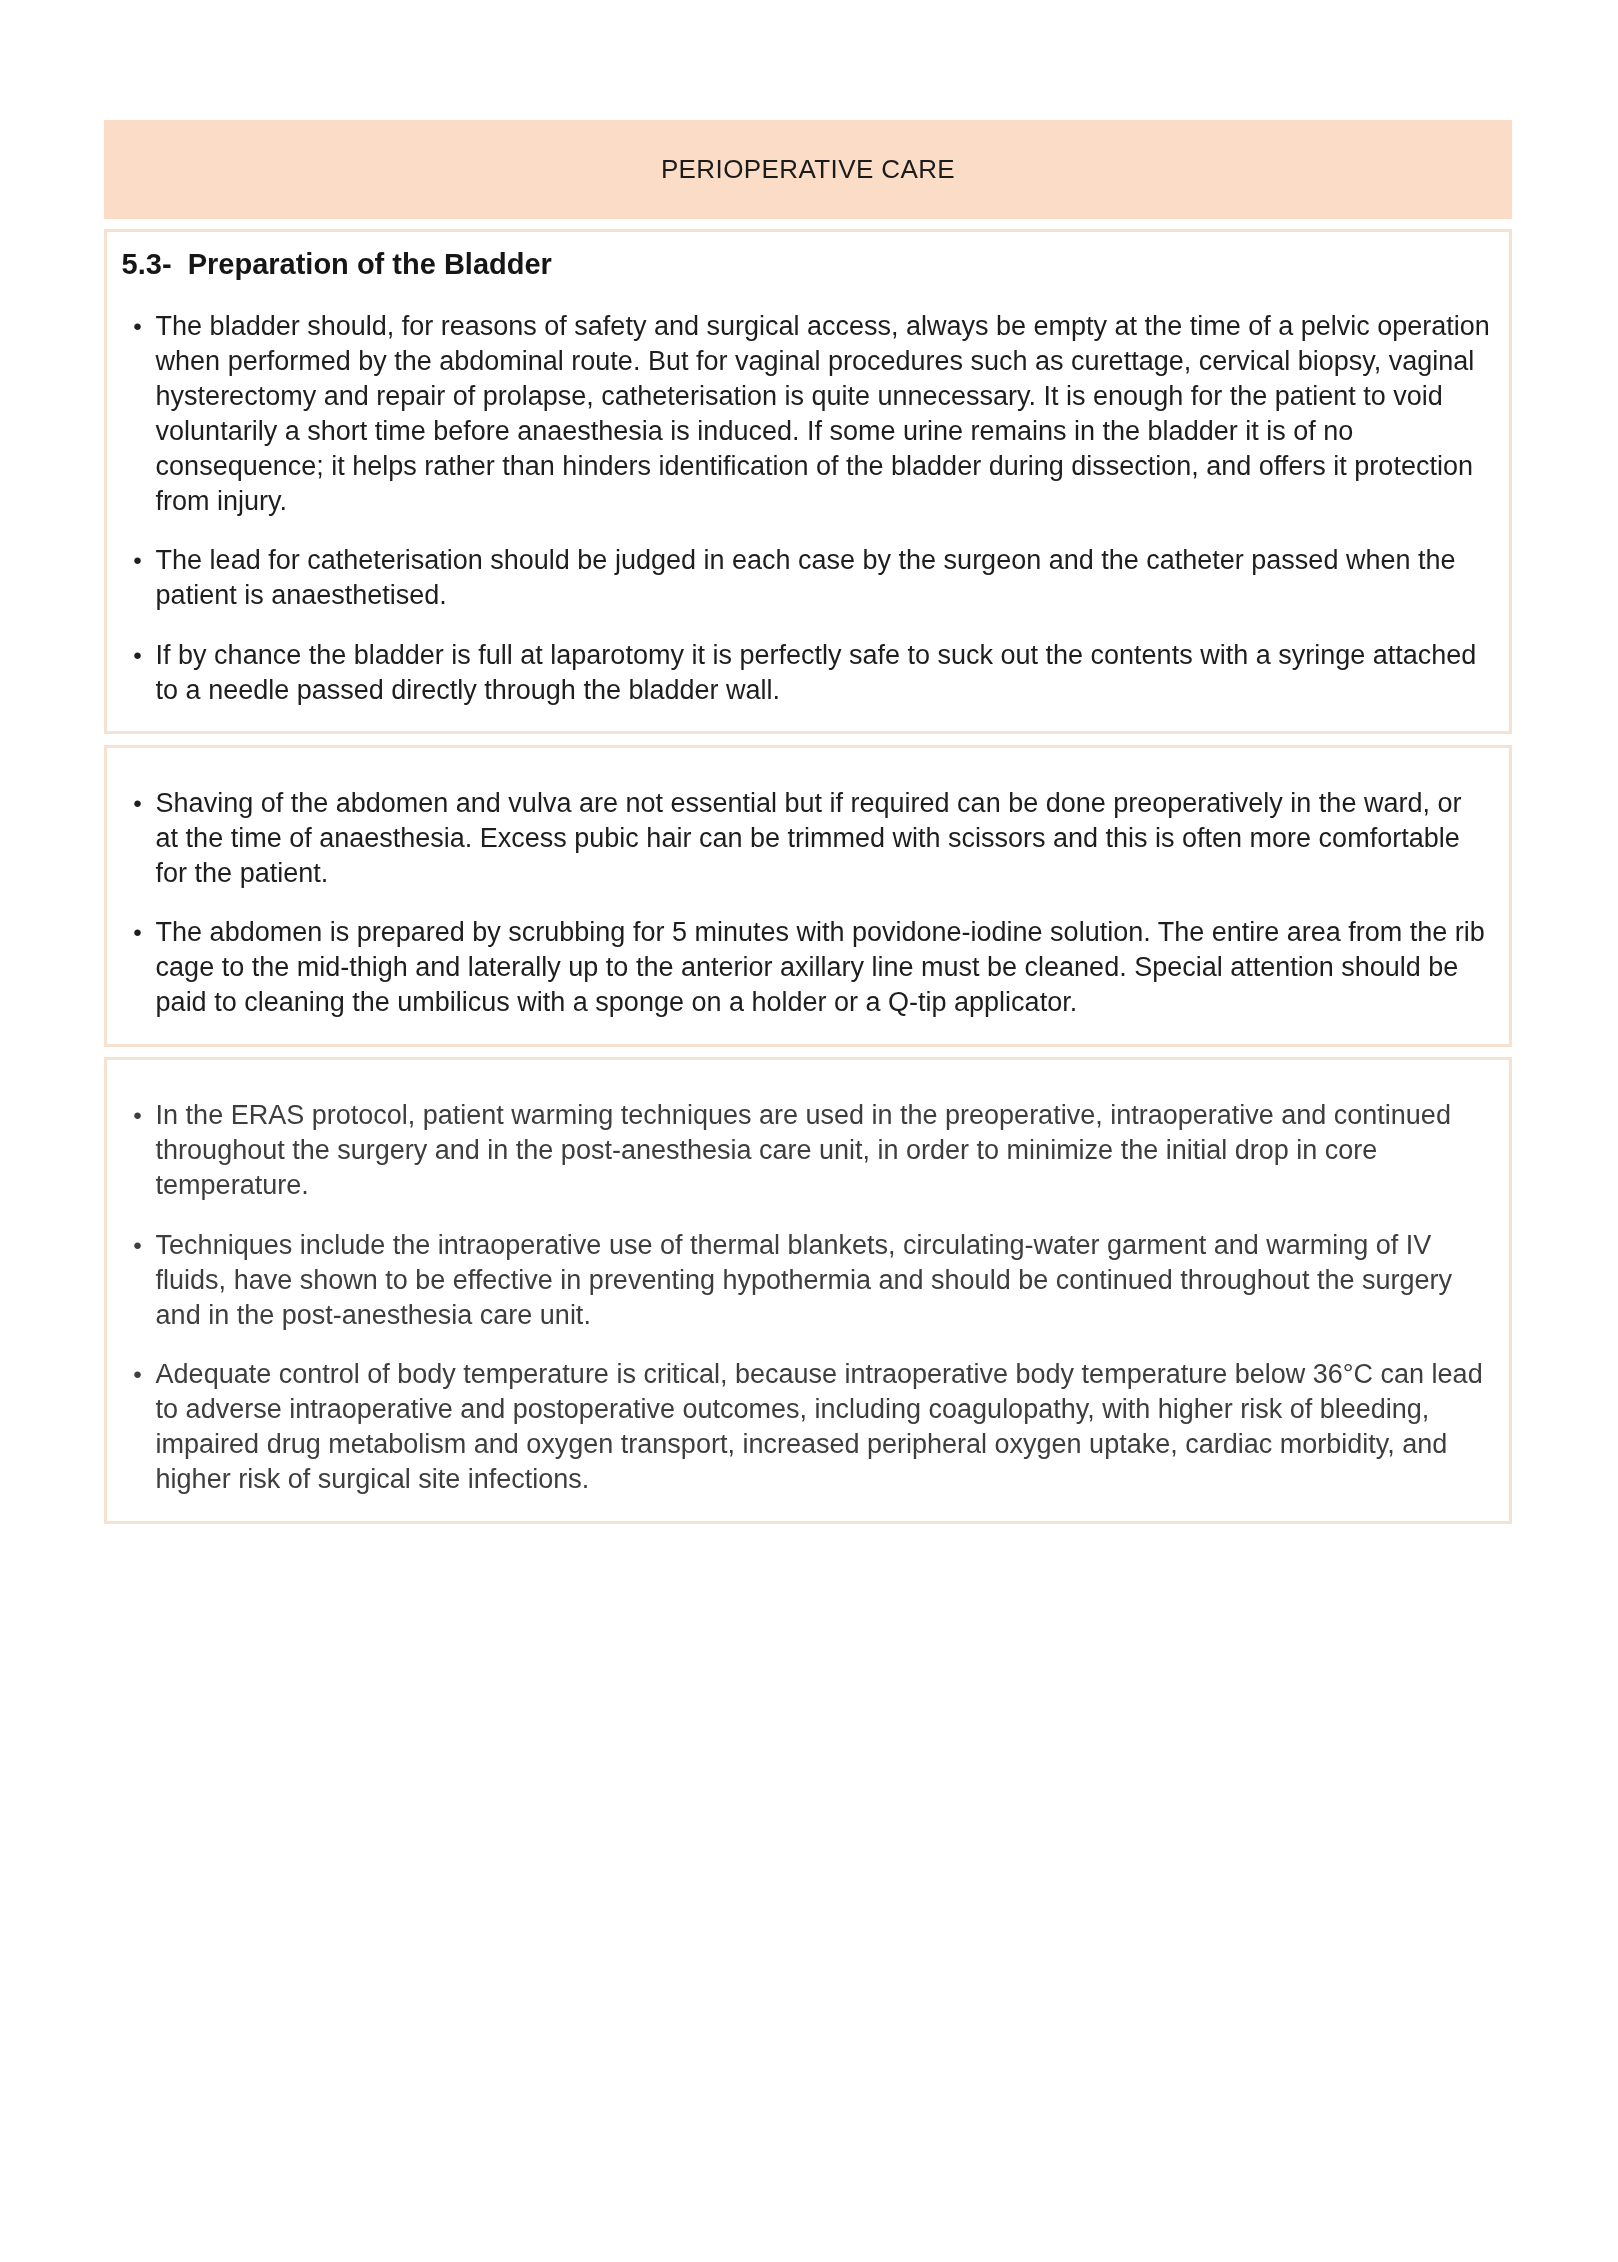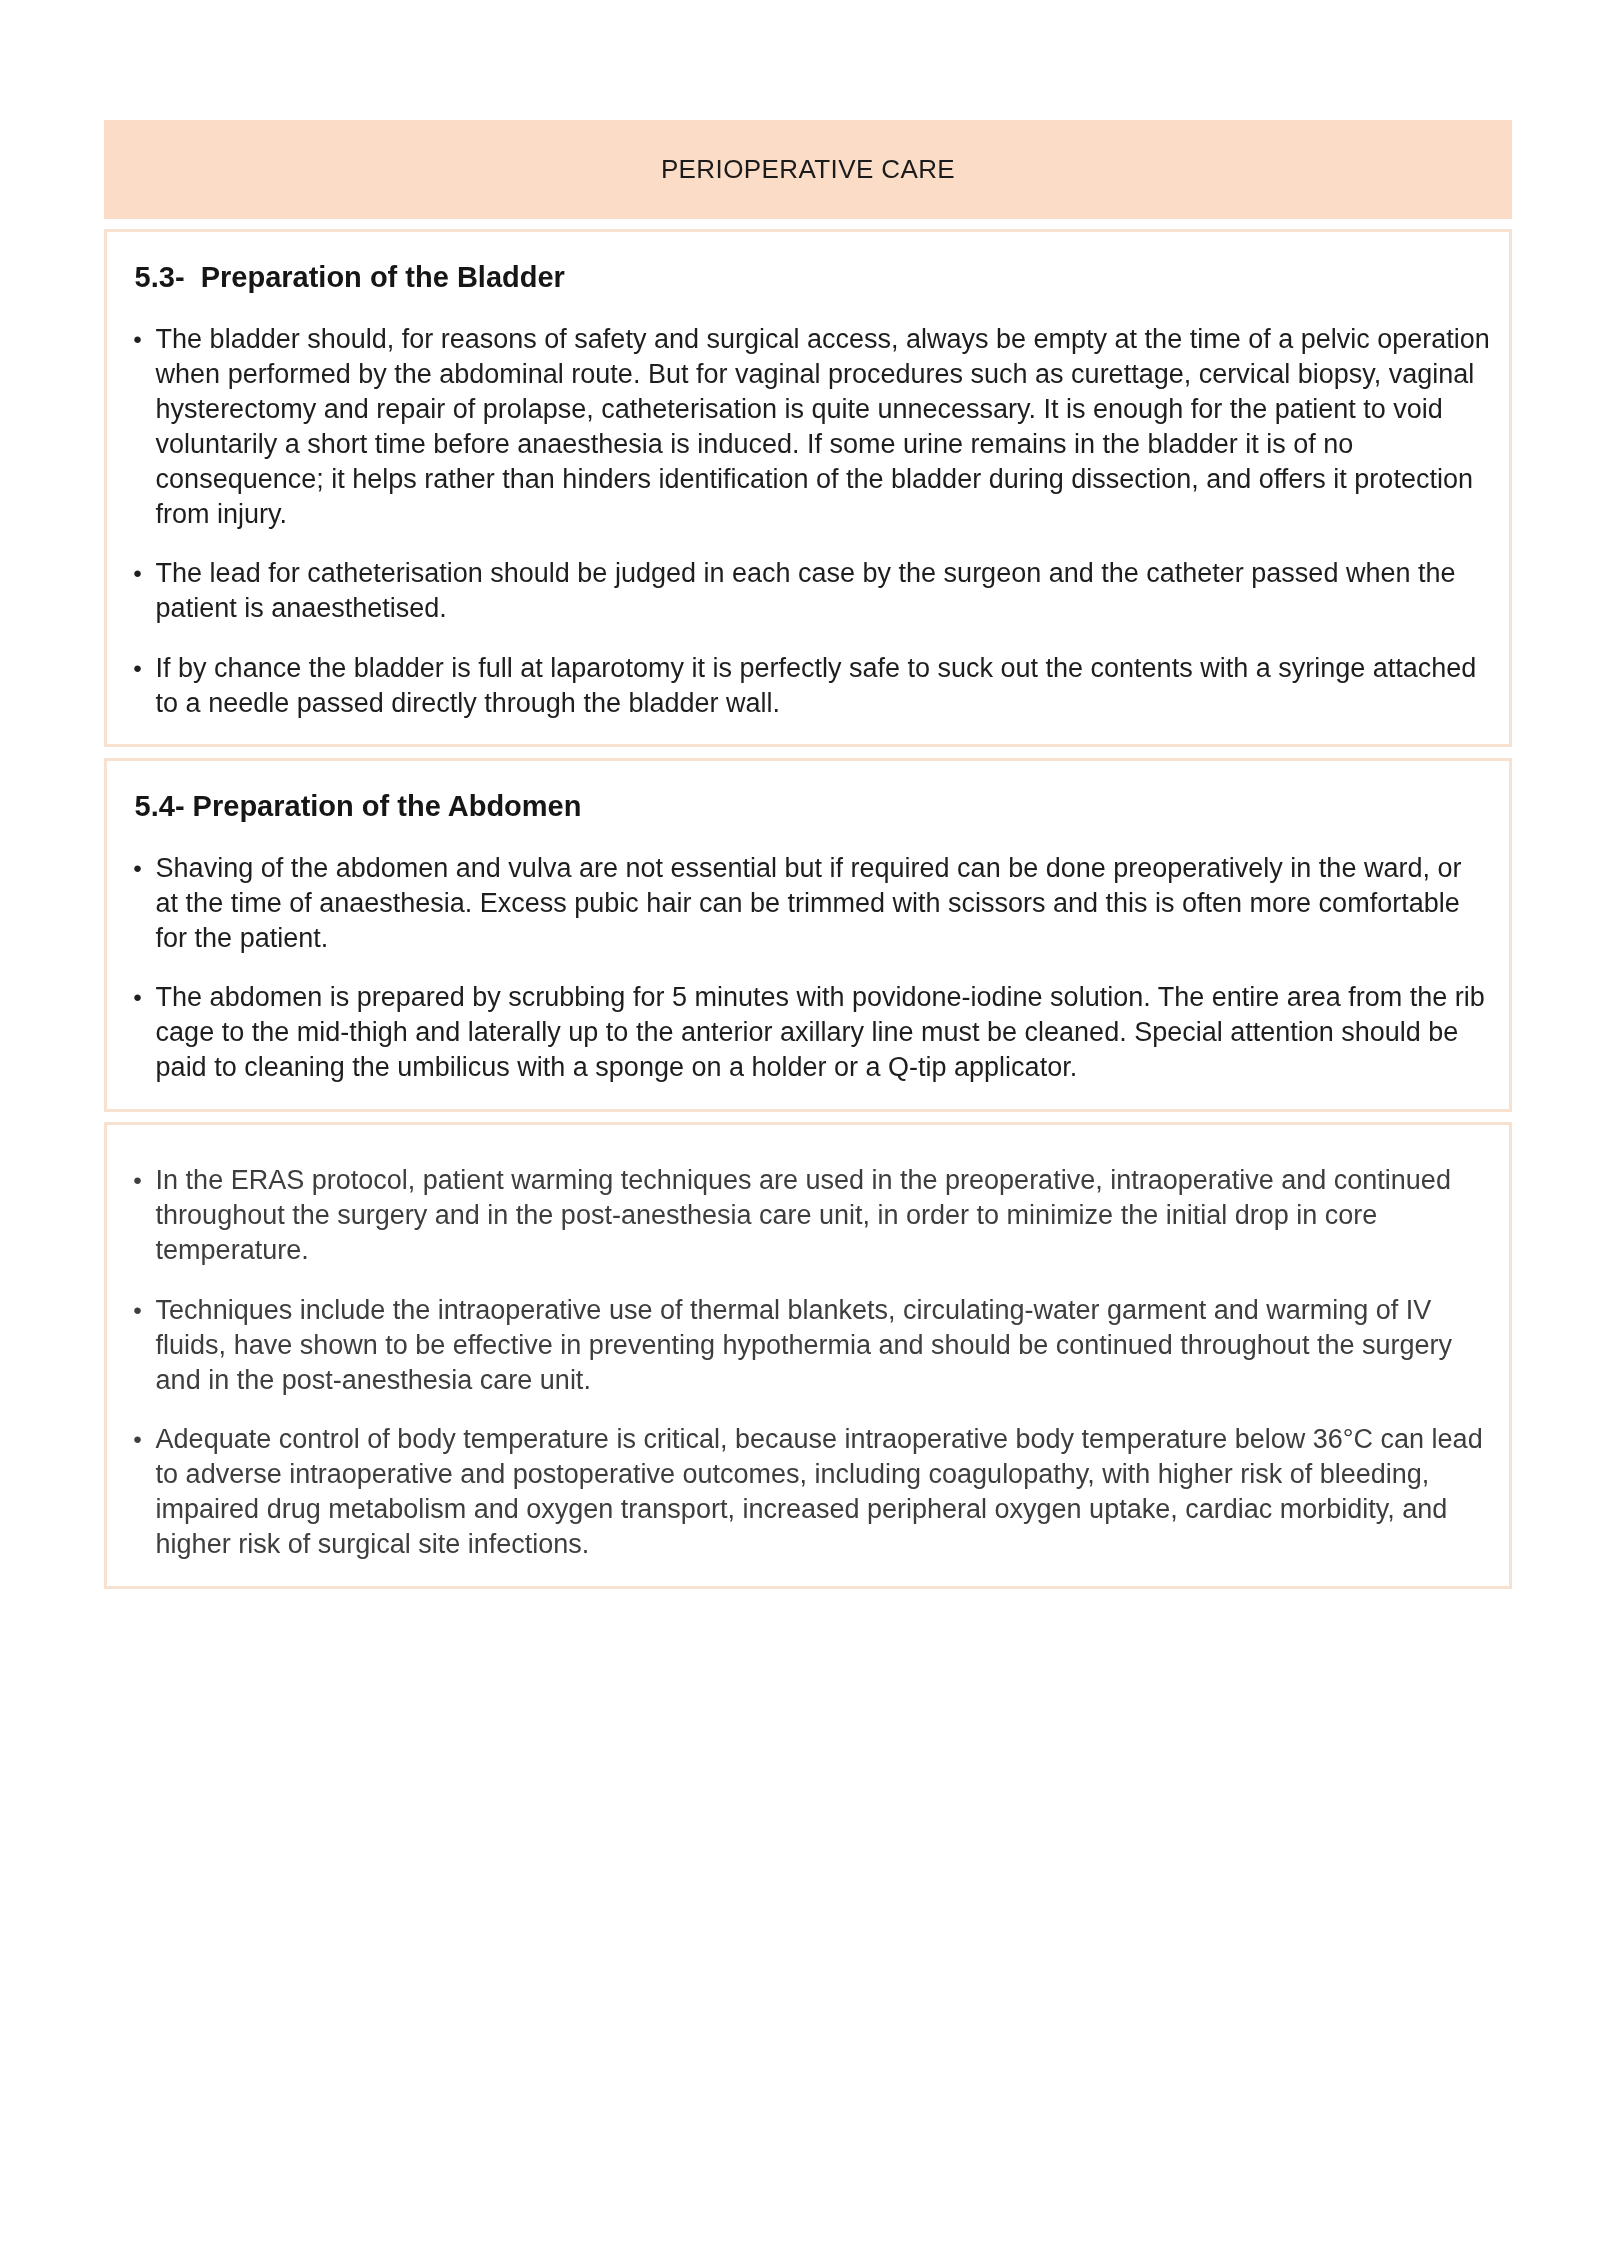--- a/index.html
+++ b/index.html
@@ -35,21 +35,21 @@
     letter-spacing: 0.4px;
   }
   .box {
     box-sizing: border-box;
     border: 3.9px solid #f8e1ce;
     background: #ffffff;
     padding: 13.7px 17.6px 23.4px 14.6px;
     margin-bottom: 10.7px;
   }
   .box h2 {
-    margin: 13px;
+    margin: 0;
     font-size: 29px;
     line-height: 39px;
     font-weight: bold;
     color: #161616;
     white-space: pre-wrap;
   }
   .box.sec-normothermia h2 {
     color: #1b4a5e;
   }
   .box ul {
@@ -112,21 +112,20 @@
           <span class="bullet-text">The lead for catheterisation should be judged in each case by the surgeon and the catheter passed when the patient is anaesthetised.</span>
         </li>
         <li>
           <span class="bullet-dot">•</span>
           <span class="bullet-text">If by chance the bladder is full at laparotomy it is perfectly safe to suck out the contents with a syringe attached to a needle passed directly through the bladder wall.</span>
         </li>
       </ul>
     </section>
 
     <section class="box sec-abdomen">
-      <h2>5.4- Preparation of the Abdomen</h2>
       <ul>
         <li>
           <span class="bullet-dot">•</span>
           <span class="bullet-text">Shaving of the abdomen and vulva are not essential but if required can be done preoperatively in the ward, or at the time of anaesthesia. Excess pubic hair can be trimmed with scissors and this is often more comfortable for the patient.</span>
         </li>
         <li>
           <span class="bullet-dot">•</span>
           <span class="bullet-text">The abdomen is prepared by scrubbing for 5 minutes with povidone-iodine solution. The entire area from the rib cage to the mid-thigh and laterally up to the anterior axillary line must be cleaned. Special attention should be paid to cleaning the umbilicus with a sponge on a holder or a Q-tip applicator.</span>
         </li>
       </ul>

